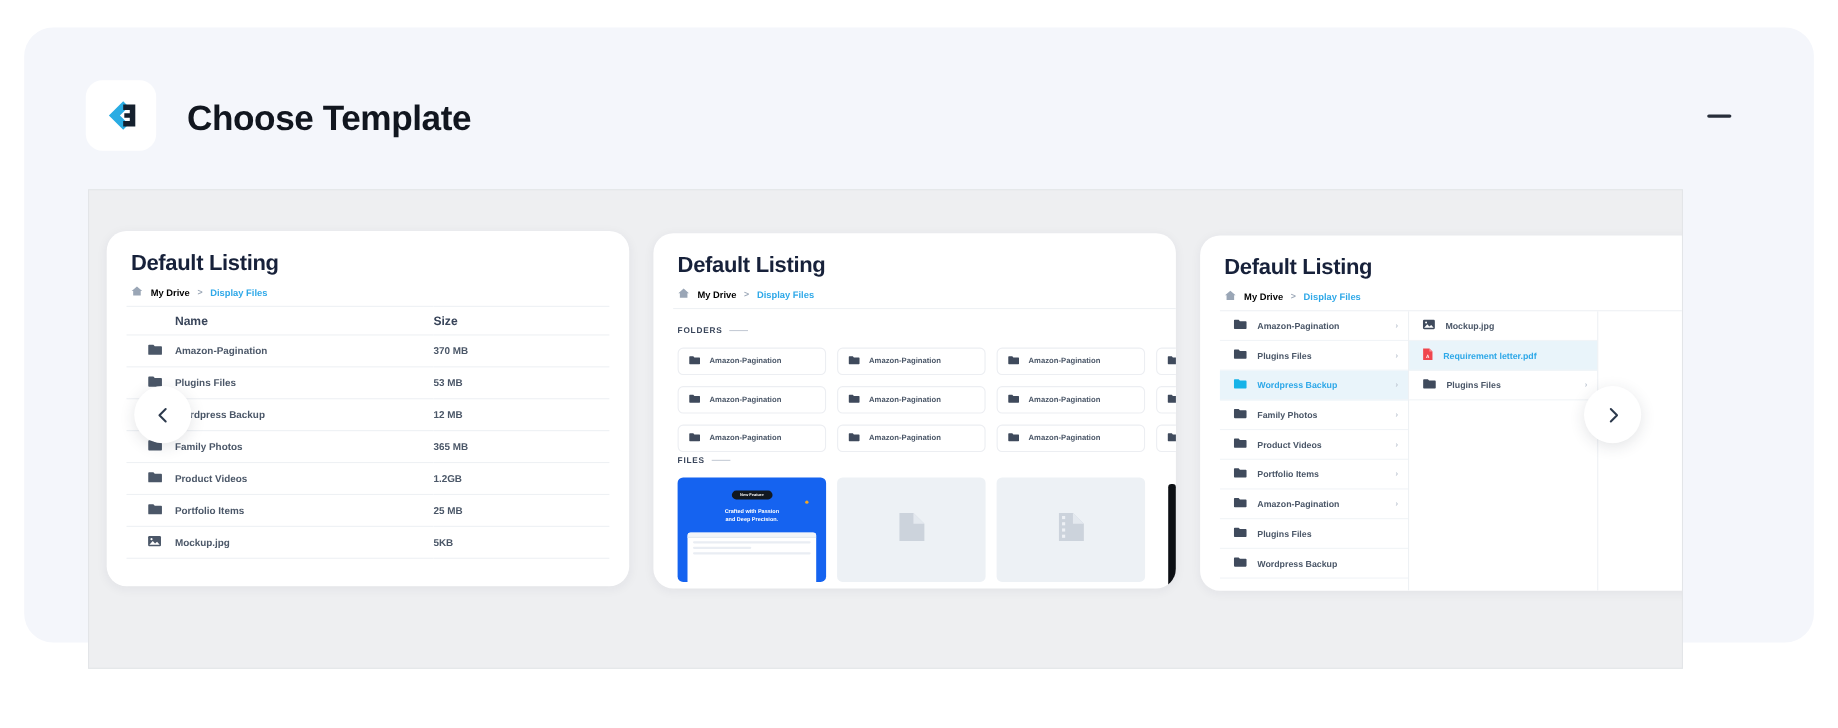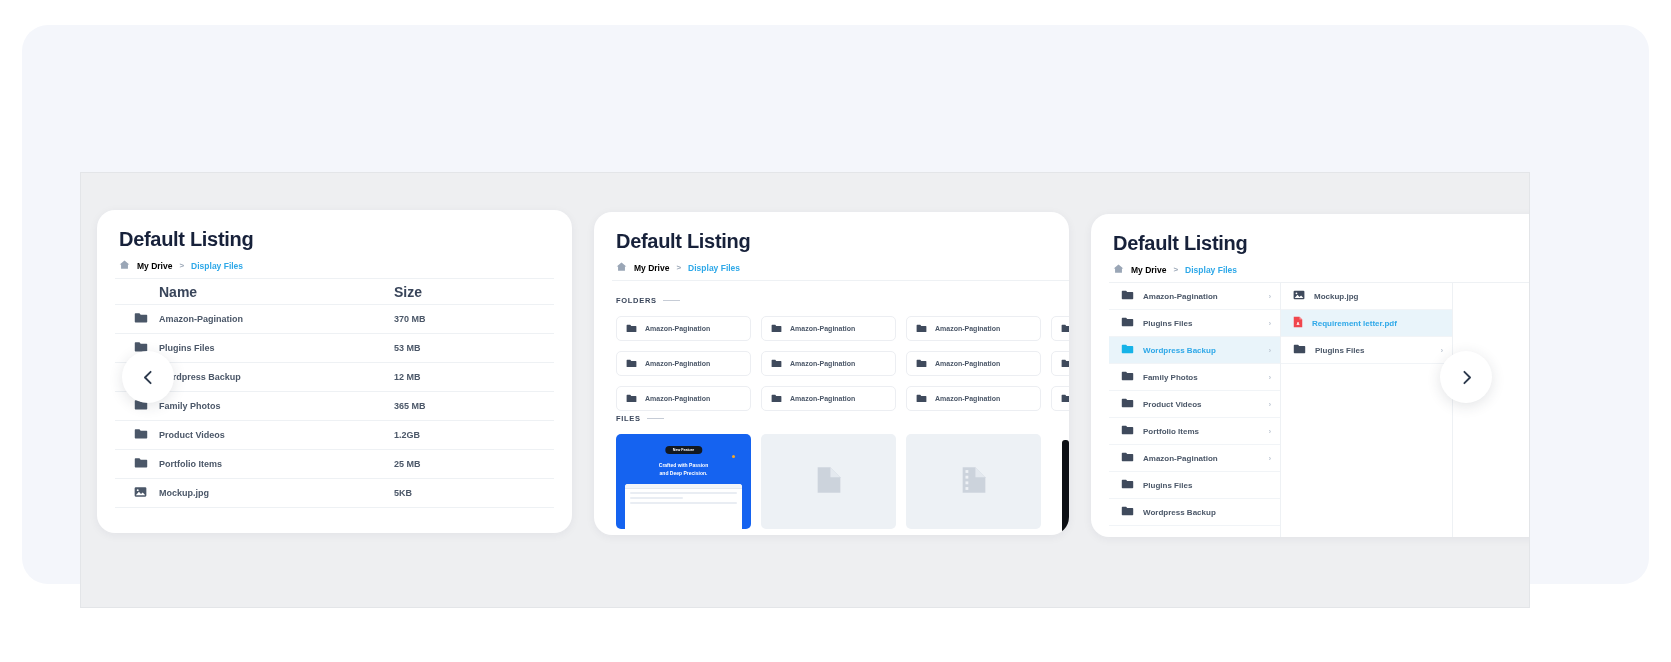--- a/index.html
+++ b/index.html
@@ -121,21 +121,21 @@
     width: calc(100% - 36px);
   }
   .tbl th, .tbl td {
     border-bottom: 1px solid #eef1f4;
     text-align: left;
     padding: 0;
     height: 29px;
     vertical-align: middle;
   }
   .tbl thead th {
-    font-size: 14px;
+    font-size: 11px;
     font-weight: 700;
     color: #39455a;
     height: 26px;
     border-top: 1px solid #eef1f4;
   }
   .tbl th.c-name, .tbl td.c-name { padding-left: 44px; position: relative; }
   .tbl th.c-size, .tbl td.c-size { width: 160px; margin-top: 48px; }
   .tbl td {
     font-size: 9px;
     font-weight: 600;
@@ -257,20 +257,34 @@
   }
   .nav-prev { left: 100px; top: 326px; }
   .nav-next { left: 1418px; top: 326px; }
   .nav-btn svg { display: block; }
 </style>
 </head>
 <body>
 
 <div class="modal">
 
+  <div class="modal-header">
+    <div class="brand-badge">
+      <span>
+        <svg width="36" height="36" viewBox="0 0 36 36">
+          <path d="M20 5 L7 18 L20 31 L25 26 L17 18 L25 10 Z" fill="#29ace3"></path>
+          <path d="M31 8 L20 8 L20 13 L26 13 L26 16 L21 16 L21 20 L26 20 L26 23 L20 23 L20 28 L31 28 Z" fill="#15202e"></path>
+        </svg>
+      </span>
+    </div>
+    <div class="modal-title">Choose Template</div>
+    <button class="minimize-btn">
+      <span class="dash"></span>
+    </button>
+  </div>
 
   <div class="carousel-frame">
     <div class="track">
 
       <div class="tpl-card c1">
         <div class="card-title">Default Listing</div>
         <div class="breadcrumb">
           <span class="bc-home">
             <svg width="11" height="11" viewBox="0 0 16 16">
                 <path d="M8 2 L1 8 H3 V14 H13 V8 H15 Z" fill="#9aa6b6"></path>

